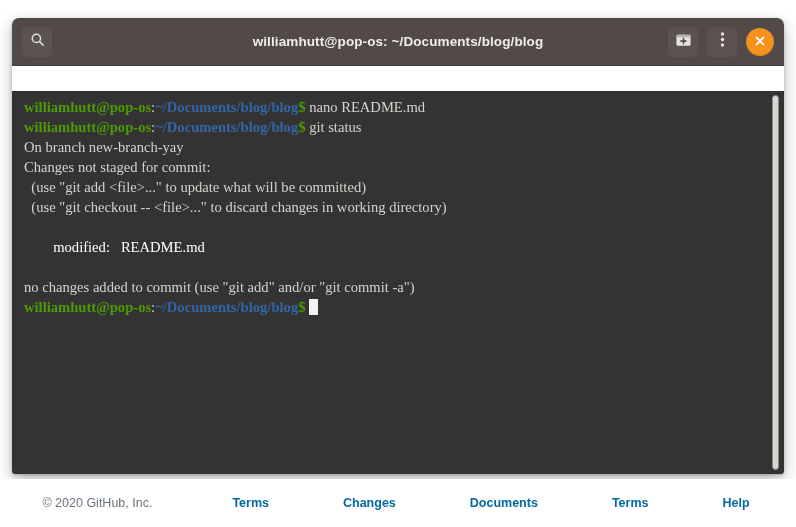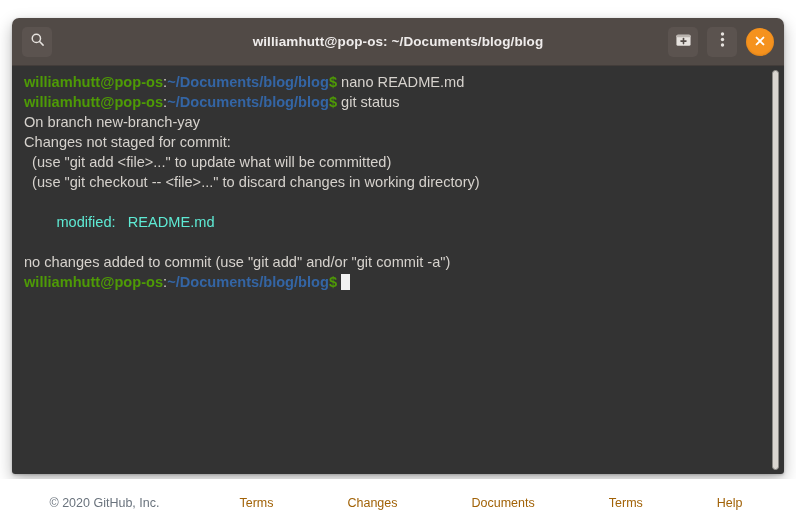--- a/index.html
+++ b/index.html
@@ -20,20 +20,21 @@
     position: absolute;
     left: 12px;
     top: 18px;
     width: 772px;
     height: 456px;
     border-radius: 7px 7px 3px 3px;
     box-shadow: 0 6px 16px rgba(0,0,0,0.28), 0 1px 3px rgba(0,0,0,0.22);
     overflow: hidden;
     display: flex;
     flex-direction: column;
+    gap: 25px;
   }
 
   
   #titlebar {
     height: 48px;
     min-height: 48px;
     background: #514a46;
     display: flex;
     align-items: center;
     padding: 0 10px;
@@ -86,34 +87,34 @@
 
   
   #terminal-body {
     flex: 1;
     background: #333333;
     position: relative;
     overflow: hidden;
   }
   #terminal-text {
     padding: 6px 12px 0 12px;
-    font-family: Liberation Sans, sans-serif;
+    font-family: Liberation Serif, serif;
     font-size: 14.6px;
     line-height: 20px;
     color: #d6d2cd;
     white-space: pre;
     letter-spacing: 0px;
   }
   .ln { height: 20px; }
   .c-user { color: #4e9a06; font-weight: bold; }
   .c-colon { color: #d6d2cd; }
   .c-path { color: #3465a4; font-weight: bold; }
   .c-dollar { color: #4e9a06; font-weight: bold; }
   .c-plain { color: #d6d2cd; }
-  .c-red { color: #5eead4; }
+  .c-red { color: #ffffff; }
   .cursor {
     display: inline-block;
     width: 9px;
     height: 16px;
     background: #f2f2f2;
     vertical-align: -3px;
   }
 
   
   #terminal-scrollbar {
@@ -151,25 +152,26 @@
     justify-content: center;
     gap: 12px;
     background: #ffffff;
   }
   #copyright {
     color: #6a737d;
     font-size: 12.5px;
     margin-right: 68px;
   }
   .footer-link {
-    color: #a16207;
+    color: #0369a1;
     font-size: 12.5px;
     text-decoration: none;
     cursor: pointer;
     margin-right: 62px;
+    font-weight: bold;
   }
   .footer-link:last-child { margin-right: 4px; }
 </style>
 </head>
 <body>
 
 <div id="terminal-window">
 
   <div id="titlebar">
 

